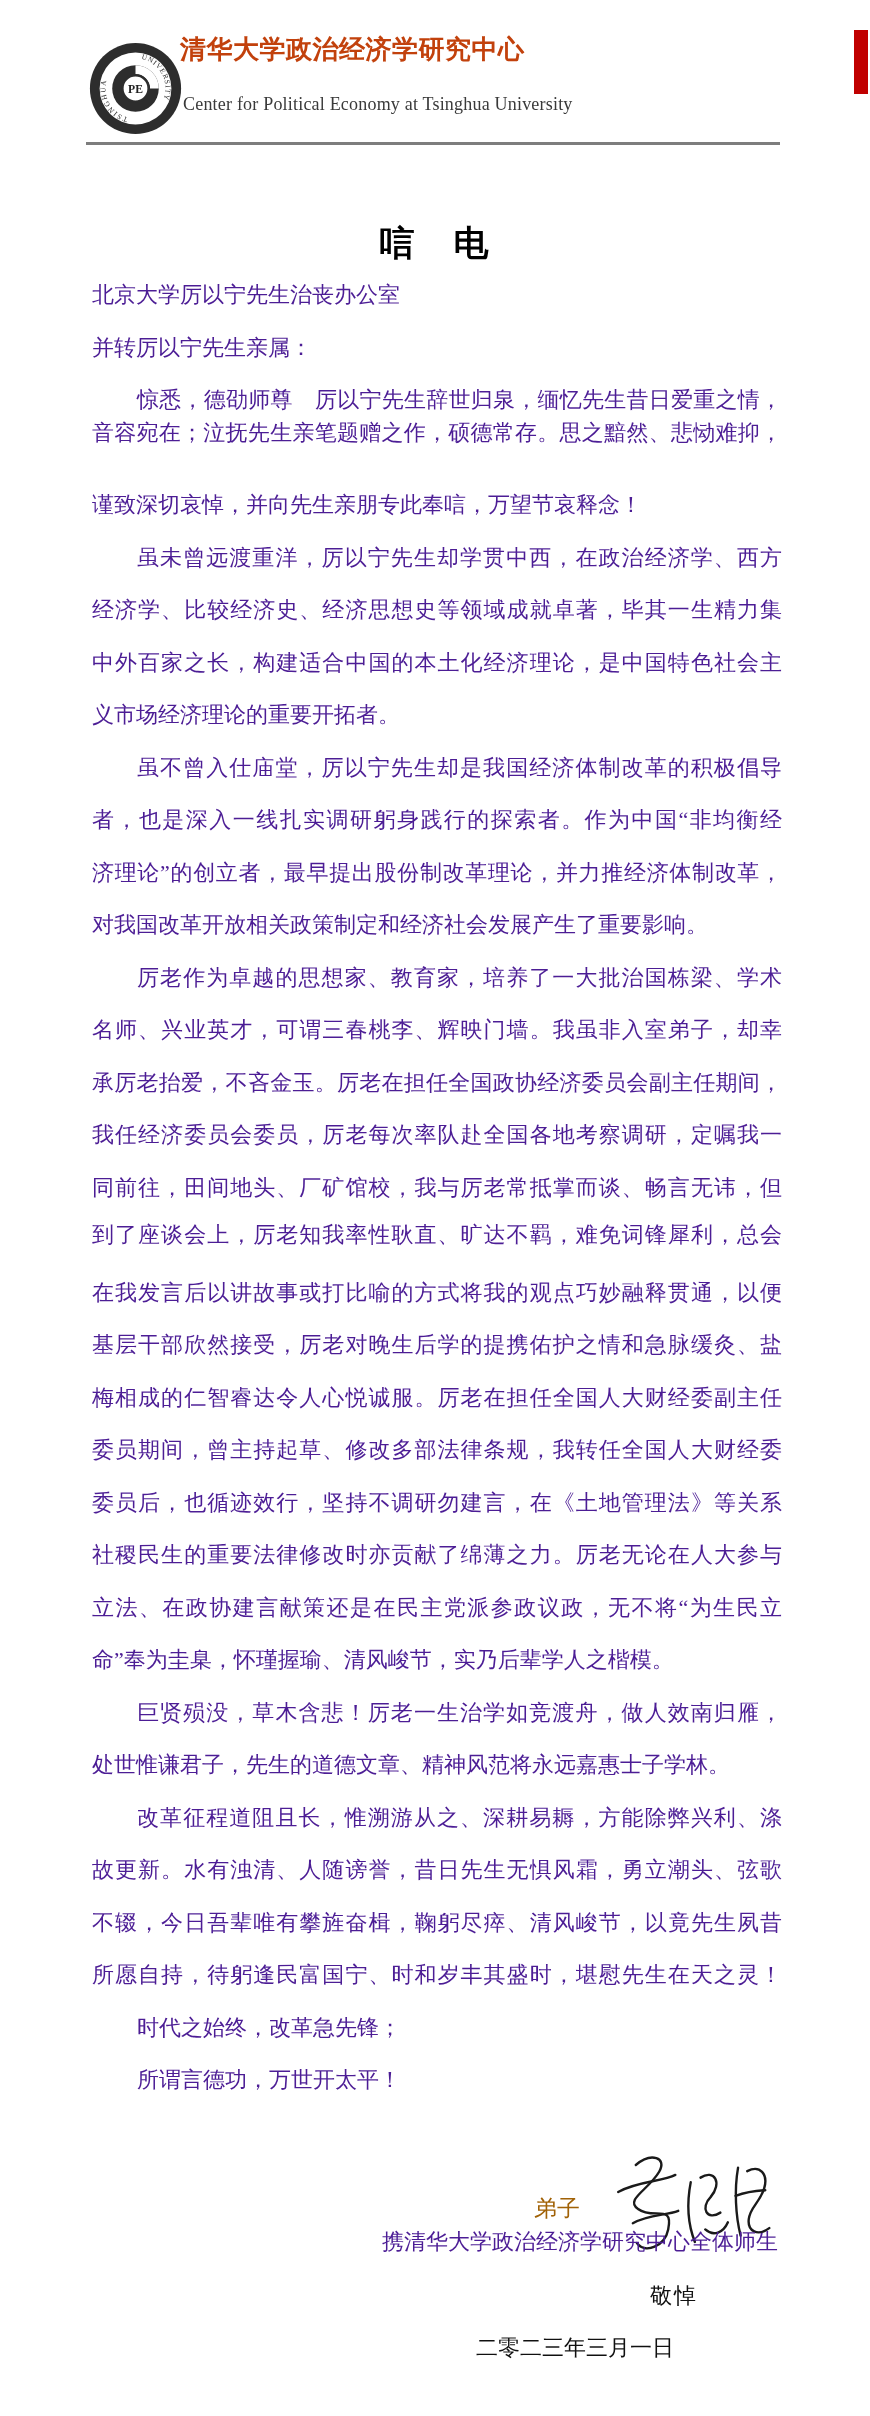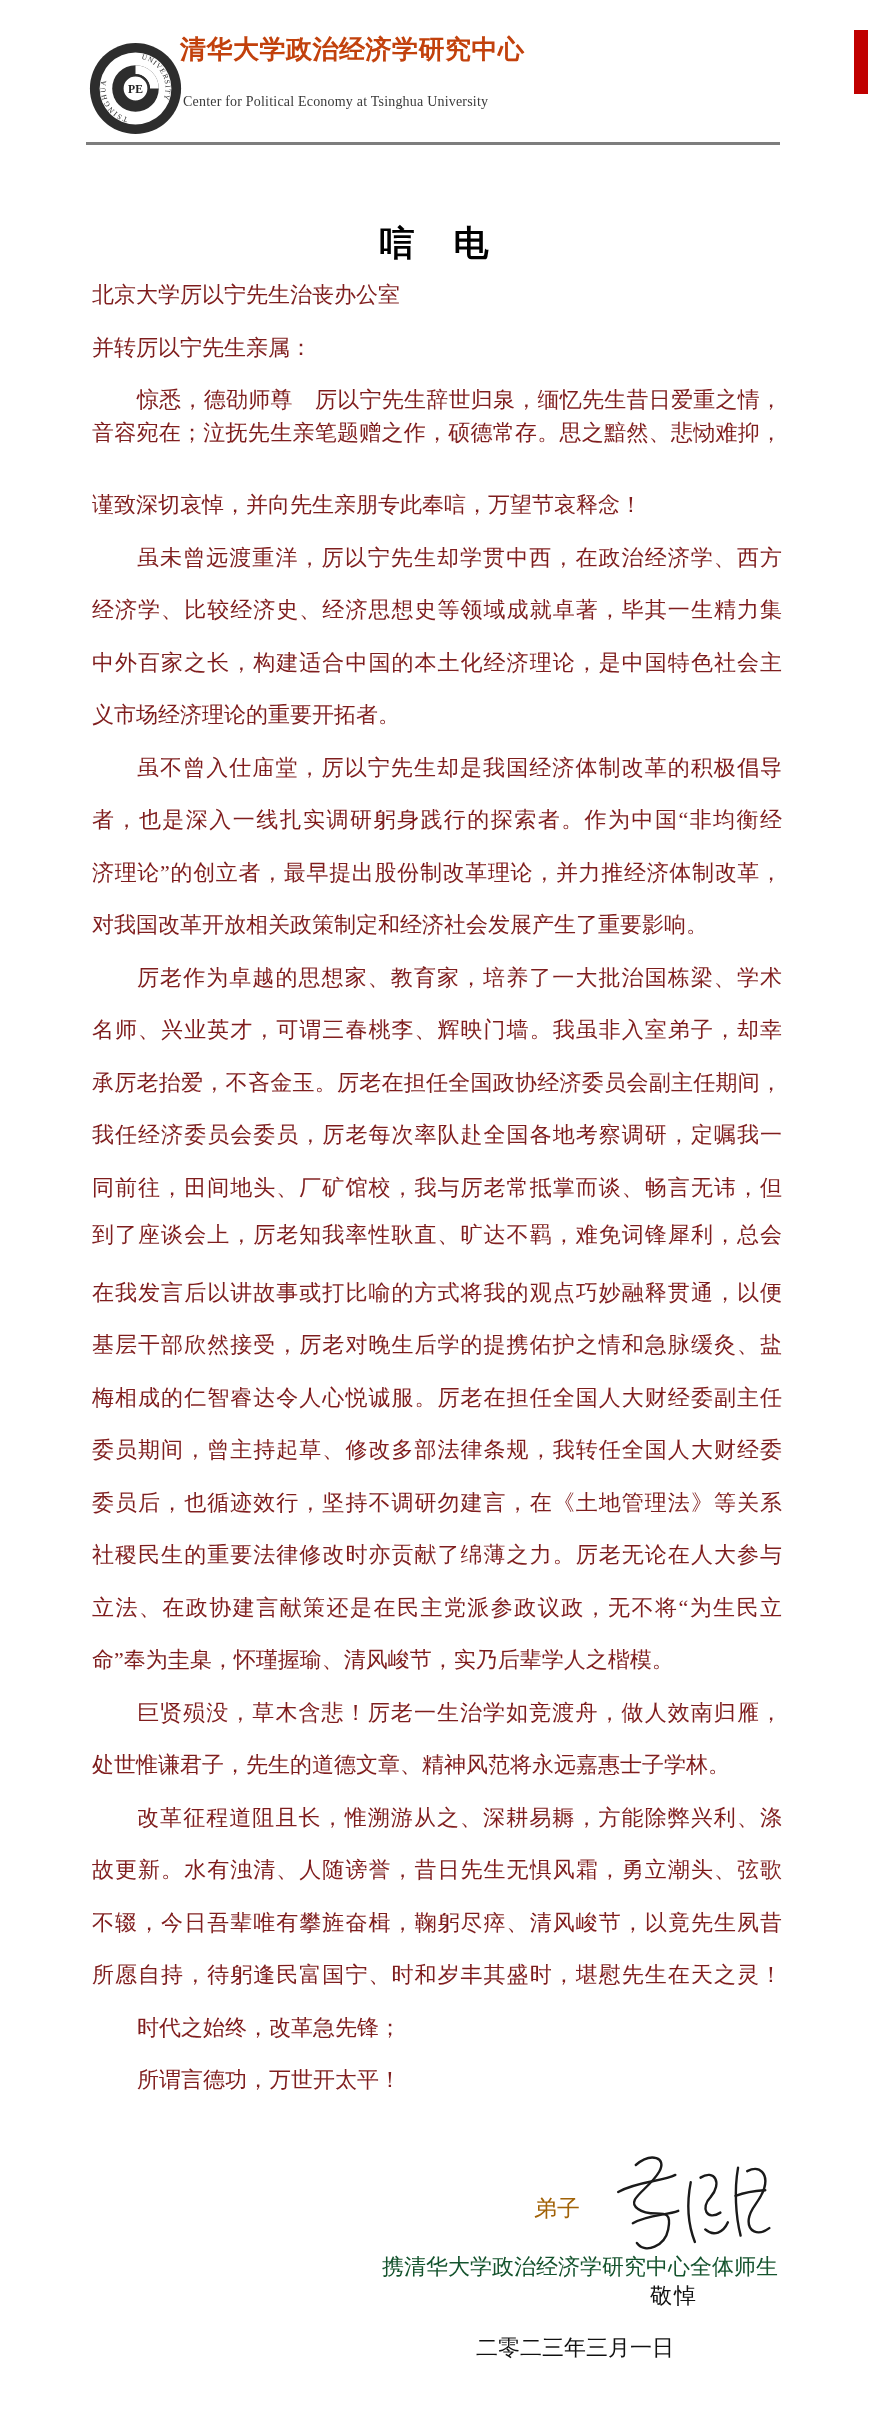--- a/index.html
+++ b/index.html
@@ -10,47 +10,47 @@
   }
   
   .logo{position:absolute;left:87px;top:40px;width:97px;height:97px;}
   .org-cn{
     position:absolute;left:180px;top:32px;width:420px;
     font-family:"Liberation Sans","DejaVu Sans",sans-serif;
     font-weight:bold;font-size:26px;letter-spacing:0.5px;color:#c2410c;
   }
   .org-en{
     position:absolute;left:183px;top:94px;width:420px;
-    font-size:14px;color:#3a3a3a;letter-spacing:0.2px;
+    font-size:18px;color:#3a3a3a;letter-spacing:0.2px;
   }
   .acronym{
     position:absolute;left:583px;top:40px;
     font-family:"Liberation Serif","DejaVu Serif",serif;
     font-weight:bold;font-size:67px;letter-spacing:1px;color:#34343c;
   }
   .head-rule{position:absolute;left:86px;top:142px;width:694px;height:3px;background:#7d7d7d;}
   .accent-bar{position:absolute;left:854px;top:30px;width:14px;height:64px;background:#c00000;}
   
   .doc-title{
     position:absolute;left:0;top:220px;width:870px;text-align:center;
     font-family:"Liberation Sans","DejaVu Sans",sans-serif;
     font-weight:bold;font-size:35px;color:#000000;letter-spacing:2px;
   }
   
   .body-lines{position:absolute;left:0;top:0;width:870px;}
   .bodyline{
     position:absolute;left:92px;width:690px;height:53px;line-height:53px;
-    font-size:22px;color:#7f1d1d;text-align:left;
+    font-size:22px;color:#4c1d95;text-align:left;
   }
   .bodyline.indent{padding-left:45px;width:645px;}
   .bodyline.just{text-align:justify;text-align-last:justify;}
   
   .disciple{position:absolute;left:534px;top:2186px;height:46px;line-height:46px;font-size:23px;color:#a16207;}
   .signature{position:absolute;left:608px;top:2140px;width:172px;height:132px;}
-  .group-line{position:absolute;right:92px;top:2222px;height:40px;line-height:40px;font-size:22px;color:#14532d;margin-top:25px;}
+  .group-line{position:absolute;right:92px;top:2222px;height:40px;line-height:40px;font-size:22px;color:#4c1d95;}
   .condolence{position:absolute;right:172px;top:2276px;height:40px;line-height:40px;font-size:22px;letter-spacing:2px;color:#101010;}
   .date-line{position:absolute;right:196px;top:2328px;height:40px;line-height:40px;font-size:22px;color:#101010;}
 </style>
 </head>
 <body>
 
 <div class="page">
 
   <svg class="logo" viewBox="0 0 100 100">
     <defs>

